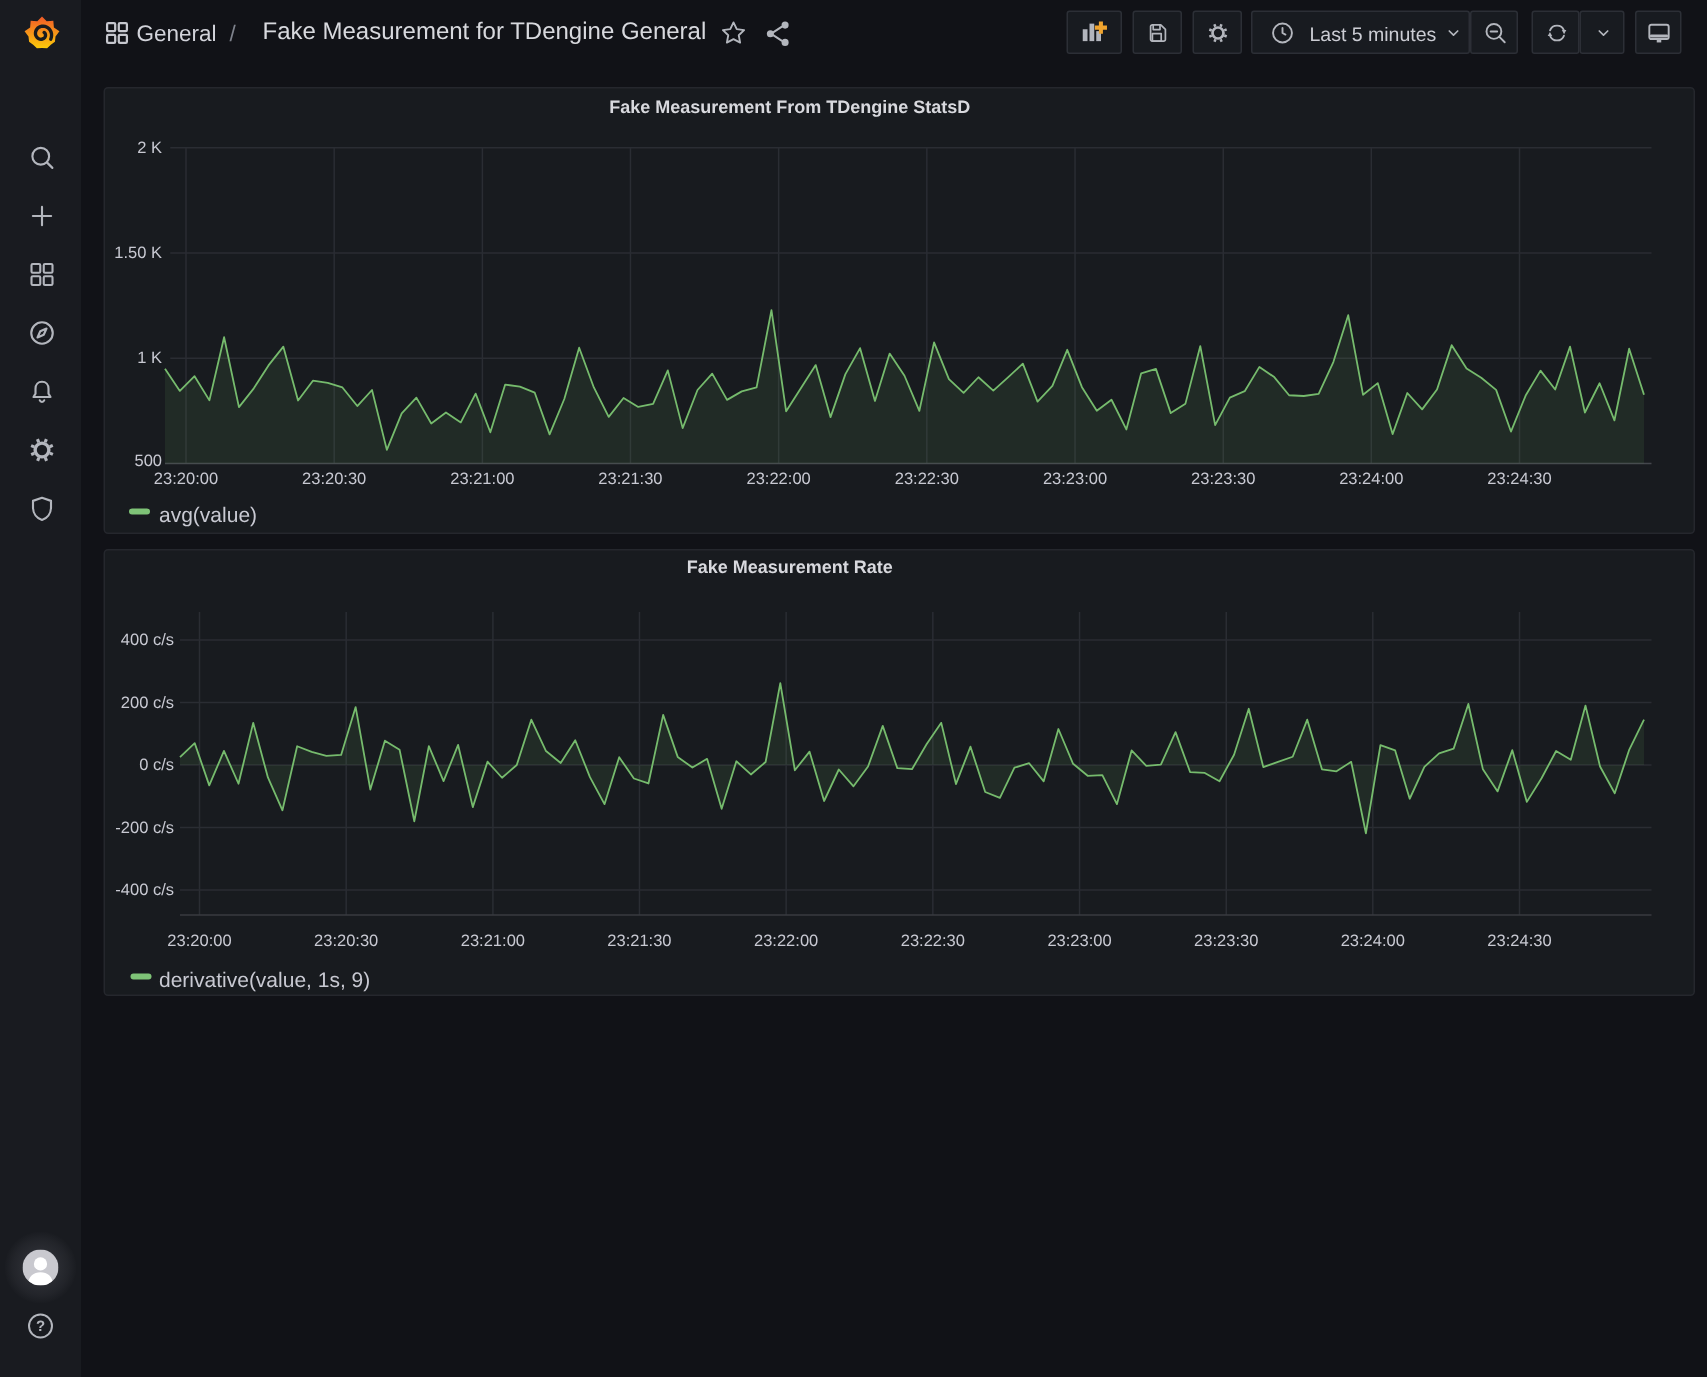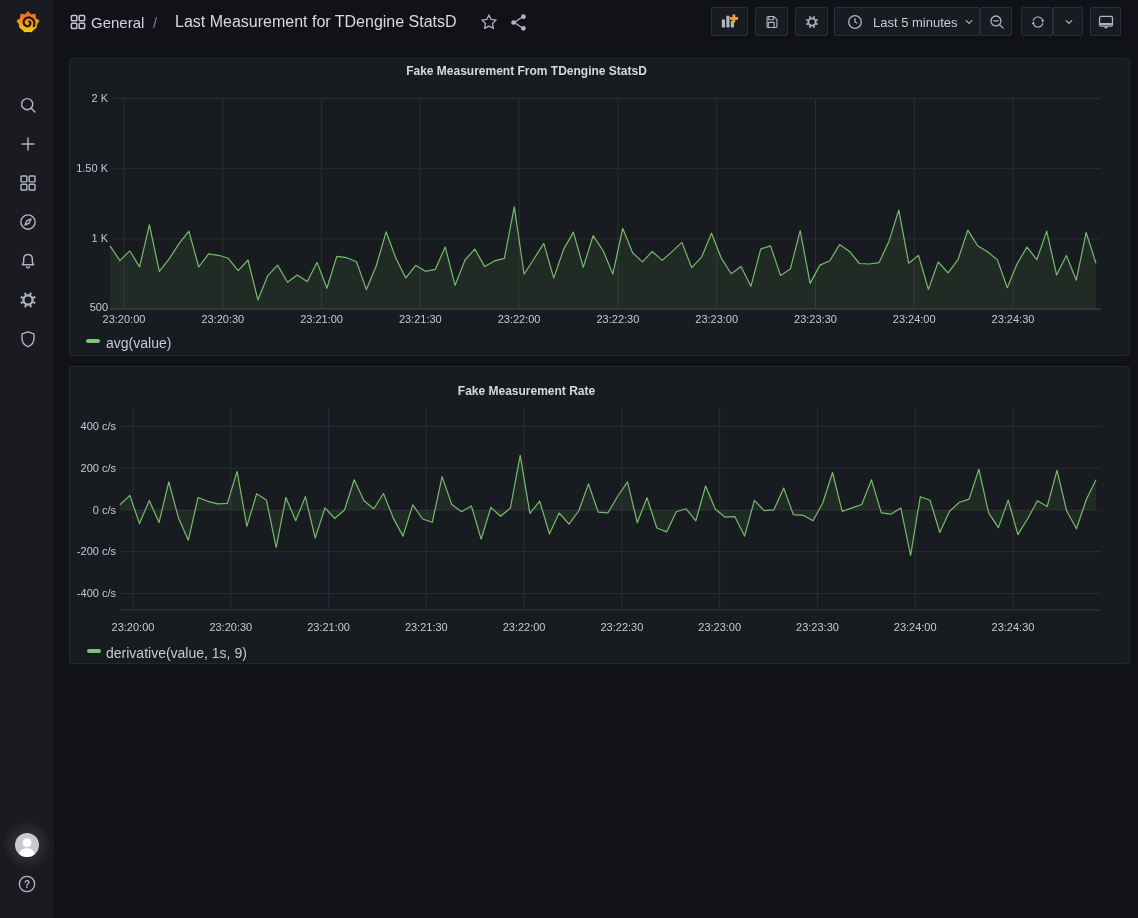--- a/index.html
+++ b/index.html
@@ -8,21 +8,21 @@
 .panel {position:absolute;width:1061px;height:298px;background:#181b1f;border:1px solid #25272d;border-radius:3px}
 .ptitle {position:absolute;left:69px;width:915px;text-align:center;font-size:12px;font-weight:bold;color:#d8d9de}
 .sw {position:absolute;width:14px;height:4px;border-radius:2px;background:#7ec377}
 .ltext {position:absolute;font-size:14px;color:#c8c9d2}
 </style></head>
 <body>
 <div id="sidebar"></div>
 <div class="panel" style="left:69px;top:58px"></div>
 <div class="panel" style="left:69px;top:366px"></div>
 <div class="ptitle" style="top:64px">Fake Measurement From TDengine StatsD</div>
-<div class="ptitle" style="top:384px">Fake Measurement Rate</div>
+<div class="ptitle" style="top:371px">Fake Measurement Rate</div>
 <svg class="abs" style="left:0;top:0" width="1138" height="918" viewBox="0 0 1138 918">
 <style>.g{stroke:#2a2d33;stroke-width:1}.t{font:11px "Liberation Sans",sans-serif;fill:#c8c9d2}</style>
 <line x1="124.0" y1="98.5" x2="124.0" y2="309" class="g"></line>
     <line x1="222.8" y1="98.5" x2="222.8" y2="309" class="g"></line>
     <line x1="321.6" y1="98.5" x2="321.6" y2="309" class="g"></line>
     <line x1="420.3" y1="98.5" x2="420.3" y2="309" class="g"></line>
     <line x1="519.1" y1="98.5" x2="519.1" y2="309" class="g"></line>
     <line x1="617.9" y1="98.5" x2="617.9" y2="309" class="g"></line>
     <line x1="716.7" y1="98.5" x2="716.7" y2="309" class="g"></line>
     <line x1="815.5" y1="98.5" x2="815.5" y2="309" class="g"></line>
@@ -150,21 +150,21 @@
     <text x="12" y="16.2" text-anchor="middle" fill="#b3b6bd" stroke="none" style="font:bold 12px 'Liberation Sans',sans-serif">?</text>
   </svg>
 <svg class="abs" style="left:70px;top:14px" width="16" height="16" viewBox="0 0 16 16" fill="none" stroke="#c6c7ce" stroke-width="1.5" stroke-linecap="round" stroke-linejoin="round">
     <rect x="1.4" y="1.4" width="5.4" height="5.4" rx="0.8"></rect>
     <rect x="9.2" y="1.4" width="5.4" height="5.4" rx="0.8"></rect>
     <rect x="1.4" y="9.2" width="5.4" height="5.4" rx="0.8"></rect>
     <rect x="9.2" y="9.2" width="5.4" height="5.4" rx="0.8"></rect>
   </svg>
 <div class="abs" style="left:91px;top:14px;font-size:15px;color:#d2d3da">General</div>
 <div class="abs" style="left:153px;top:13.5px;font-size:15px;color:#7e828c">/</div>
-<div class="abs" style="left:175px;top:13px;font-size:16px;color:#d8d9de">Last Measurement for TDengine StatsD</div>
+<div class="abs" style="left:175px;top:13px;font-size:16px;color:#d8d9de">Fake Measurement for TDengine General</div>
 <svg class="abs" style="left:479px;top:12px" width="20" height="20" viewBox="0 0 24 24" fill="none" stroke="#b3b6bd" stroke-width="1.5" stroke-linecap="round" stroke-linejoin="round">
     <path d="M12,3.5 L14.6,8.9 L20.5,9.7 L16.2,13.8 L17.3,19.7 L12,16.9 L6.7,19.7 L7.8,13.8 L3.5,9.7 L9.4,8.9 Z"></path>
   </svg>
 <svg class="abs" style="left:508px;top:12px" width="21" height="21" viewBox="0 0 24 24" fill="none" stroke="#b3b6bd" stroke-width="1.5" stroke-linecap="round" stroke-linejoin="round">
     <circle cx="17.6" cy="5.4" r="2.7" fill="#b3b6bd" stroke="none"></circle>
     <circle cx="6.4" cy="12" r="2.7" fill="#b3b6bd" stroke="none"></circle>
     <circle cx="17.6" cy="18.6" r="2.7" fill="#b3b6bd" stroke="none"></circle>
     <line x1="8.8" y1="10.8" x2="15.2" y2="6.6" stroke-width="1.5"></line>
     <line x1="8.8" y1="13.2" x2="15.2" y2="17.4" stroke-width="1.5"></line>
   </svg>

